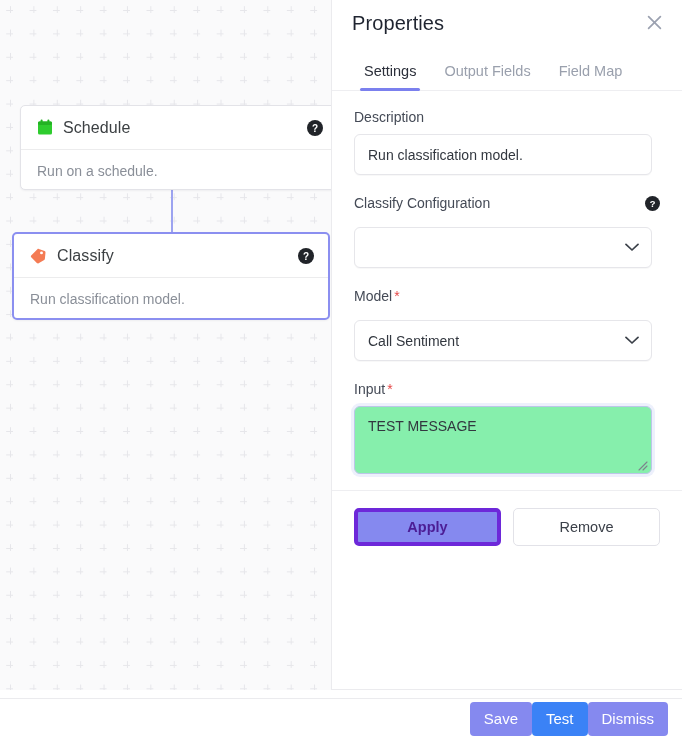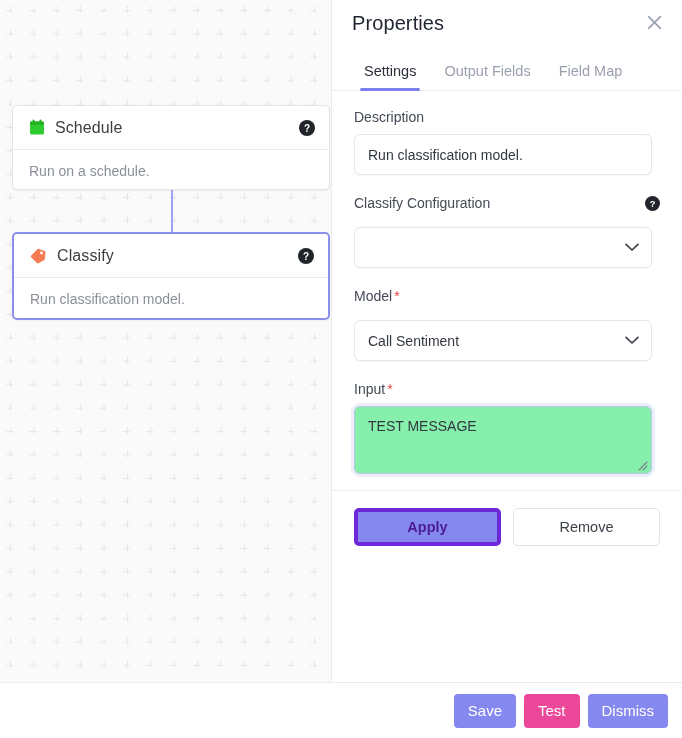--- a/index.html
+++ b/index.html
@@ -265,66 +265,65 @@
     background: #ffffff;
     color: #3b4049;
     border: 1px solid #e2e2e8;
   }
 
   
   #bottom-bar {
     position: absolute;
     left: 0; bottom: 0;
     width: 682px;
-    height: 56px;
+    height: 40px;
     background: #ffffff;
     border-top: 1px solid #ebebee;
     display: flex;
     align-items: center;
     justify-content: flex-end;
     padding-right: 14px;
-    gap: 8px;
   }
   .bbtn {
     font-family: "Liberation Sans", sans-serif;
     font-size: 15px;
     color: #ffffff;
     border-radius: 4px;
     height: 34px;
     padding: 0 14px;
     display: flex;
     align-items: center;
     justify-content: center;
     cursor: pointer;
     user-select: none;
     border: none;
   }
   .bbtn-primary { background: #8589ef; }
-  .bbtn-warn { background: #ec4899; }
+  .bbtn-warn { background: #3b82f6; }
 
   #panel-divider-bottom {
     position: absolute;
     left: 331px;
     top: 689px;
     width: 351px;
     height: 1px;
     background: #ebebee;
   }
 </style>
 </head>
 <body>
 
 <div id="app">
 
   <div id="canvas">
     <div id="canvas-inner">
 
       <div class="connector" style="left:171px; top:190px; width:2px; height:50px;"></div>
 
-      <div class="node" style="left:12px; top:105px; width:318px; height:85px;">
+      <div class="node" style="left:20px; top:105px; width:318px; height:85px;">
         <div class="node-header">
           <span class="icon-wrap">
             <svg width="16" height="17" viewBox="0 0 16 17">
               <rect x="1" y="2.5" width="14" height="13" rx="1.6" fill="#2ecc2e"></rect>
               <rect x="1" y="2.5" width="14" height="3.4" rx="1.4" fill="#23b223"></rect>
               <rect x="3.6" y="0.5" width="2" height="3.6" rx="0.9" fill="#23b223"></rect>
               <rect x="10.4" y="0.5" width="2" height="3.6" rx="0.9" fill="#23b223"></rect>
             </svg>
           </span>
           <span class="node-title">Schedule</span>

